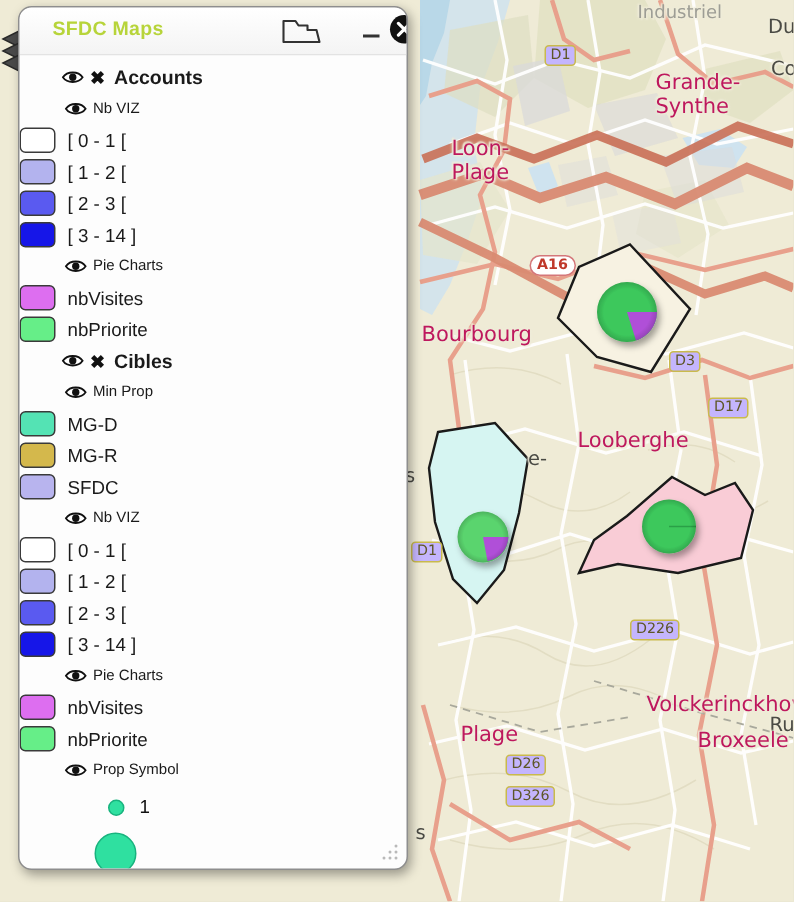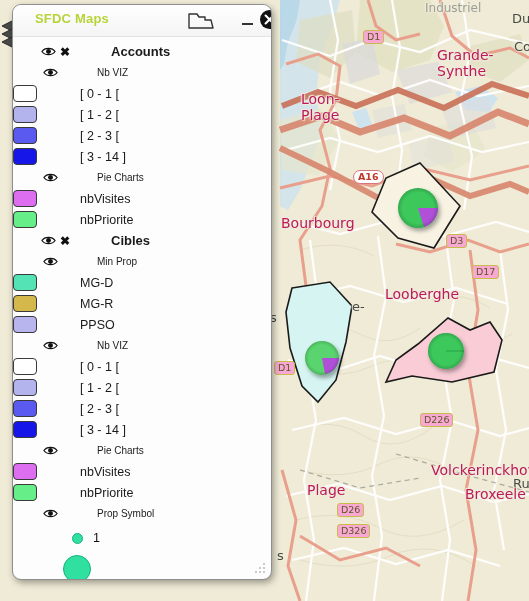--- a/index.html
+++ b/index.html
@@ -16,21 +16,21 @@
   .maplabel{
     position:absolute;color:#be185d;white-space:pre;
     font-family:"DejaVu Sans",sans-serif;
     text-shadow:0 0 3px #efecd9,0 0 2px #efecd9,1px 1px 1px #efecd9,-1px -1px 1px #efecd9;
     pointer-events:none;line-height:1.12;
   }
   .maplabel.town{font-size:13px;color:#4a4a44;}
   .maplabel.big{font-size:14px;}
   .maplabel.faint{color:#9d9d95;font-size:12px;}
   .shield{
-    position:absolute;background:#f9a8d4;border:1px solid #c9ba4c;border-radius:3px;
+    position:absolute;background:#c4b5fd;border:1px solid #c9ba4c;border-radius:3px;
     color:#5d5626;font-size:9.5px;font-family:"DejaVu Sans",sans-serif;
     padding:0px 3px 1px 3px;line-height:11px;
   }
   .shield.red{background:#fff;border:1px solid #d4777a;color:#c0392b;border-radius:7px;
     font-weight:bold;padding:0 4px 1px 4px;margin-left:40px;}
 
   
   .layers-btn{position:absolute;left:0px;top:14px;width:36px;height:44px;}
 
   
@@ -60,21 +60,21 @@
   .row.grp{font-weight:bold;font-size:13px;padding-left:28px;}
   .row.sub{padding-left:30px;font-size:10px;}
   .row.item{}
 
   .eye{width:15px;height:11px;margin-right:4px;flex:0 0 auto;}
   .xmark{font-size:12px;font-weight:bold;margin-right:6px;color:#111;line-height:1;}
   .swatch{
     width:22px;height:15px;border:1px solid #3a3a3a;border-radius:4px;
     margin-right:8px;flex:0 0 auto;
   }
-  .lbl{white-space:nowrap;margin-left:35px;}
+  .lbl{white-space:nowrap;}
   .prop-row{position:relative;display:flex;align-items:center;padding-left:46px;}
   .pcircle{border-radius:50%;background:#2fe0a0;border:1px solid #18b37e;flex:0 0 auto;}
   .pnum{margin-left:10px;font-size:12.5px;color:#111;}
 
   .grip{position:absolute;right:4px;bottom:4px;width:14px;height:14px;}
   .grip i{position:absolute;width:2px;height:2px;background:#b9b9b9;border-radius:50%;}
 </style>
 </head>
 <body>
 
@@ -321,21 +321,21 @@
         <div class="row item">
           <span class="swatch" style="background:#54e3b4"></span>
           <span class="lbl">MG-D</span>
         </div>
         <div class="row item">
           <span class="swatch" style="background:#d4b84c"></span>
           <span class="lbl">MG-R</span>
         </div>
         <div class="row item">
           <span class="swatch" style="background:#b8b4ee"></span>
-          <span class="lbl">PPSO</span>
+          <span class="lbl">SFDC</span>
         </div>
         <div class="row sub">
           <svg class="eye" viewBox="0 0 16 11">
             <path d="M1,5.5 C4,1 12,1 15,5.5 C12,10 4,10 1,5.5 Z" fill="#fff" stroke="#111" stroke-width="1.3"></path>
             <circle cx="8" cy="5.5" r="2.6" fill="#111"></circle>
           </svg>
           <span class="lbl">Nb VIZ</span>
         </div>
         <div class="row item">
           <span class="swatch" style="background:#ffffff"></span>

